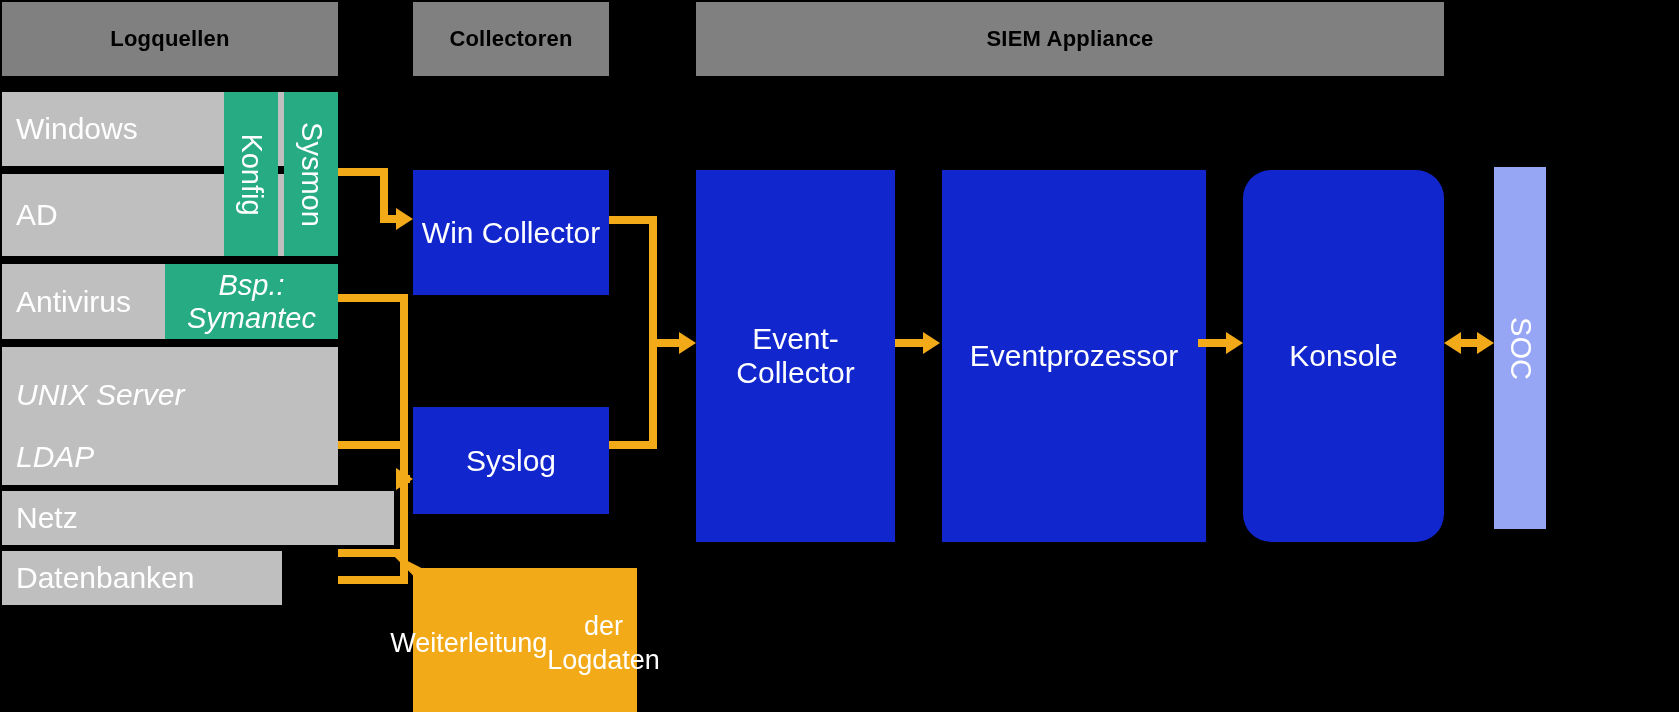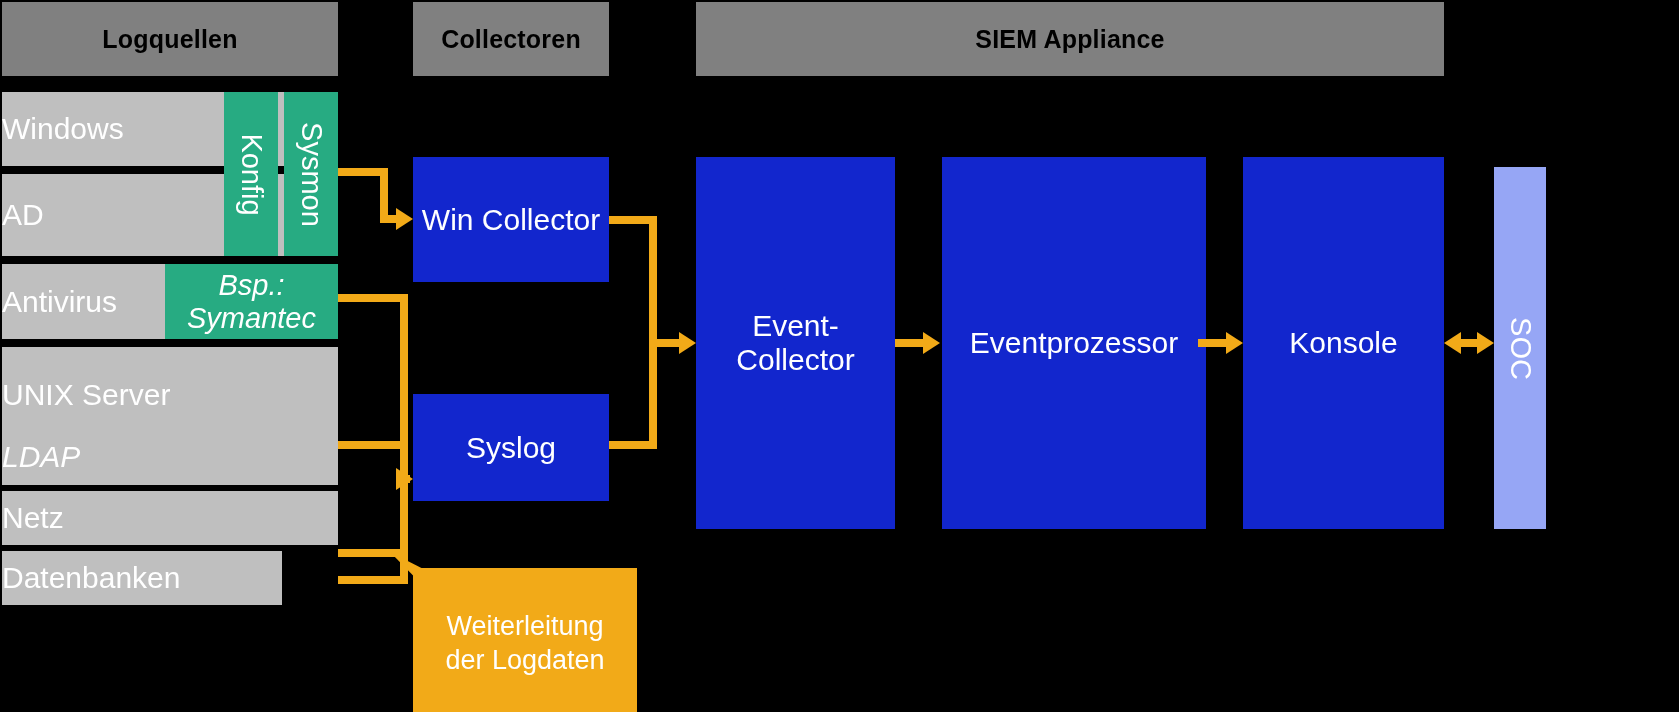--- a/index.html
+++ b/index.html
@@ -25,28 +25,29 @@
     align-items: center;
     overflow: hidden;
   }
   
   .header-banner {
     background: #808080;
     color: #000000;
     font-weight: bold;
     justify-content: center;
     text-align: center;
-    font-size: 25px;
+    font-size: 22px;
     letter-spacing: 0.2px;
   }
   
   .logsource {
     background: #bfbfbf;
     color: #ffffff;
     font-size: 30px;
+    padding-left: 14px;
     justify-content: flex-start;
   }
   
   .green {
     background: #27ab82;
     color: #ffffff;
     justify-content: center;
     text-align: center;
     font-size: 29px;
   }
@@ -68,20 +69,21 @@
   }
   
   .bluebox {
     background: #1226cd;
     color: #ffffff;
     justify-content: center;
     text-align: center;
     font-size: 30px;
     line-height: 1.12;
     flex-direction: column;
+    margin-top: 13px;
   }
   .soc-box {
     background: #96a6f5;
     color: #ffffff;
     justify-content: center;
     align-items: center;
   }
   .soc-box .vtext {
     display: block;
     white-space: nowrap;
@@ -111,21 +113,21 @@
     border-right: 17px solid #f2aa18;
   }
   
   .callout {
     position: absolute;
     background: #f2aa18;
     color: #ffffff;
     font-size: 27px;
     line-height: 1.25;
     display: flex;
-    flex-direction: column;
+    flex-direction: row;
     align-items: center;
     justify-content: center;
     text-align: center;
     box-sizing: border-box;
     padding: 8px 10px 0 10px;
   }
 </style>
 </head>
 <body>
 
@@ -148,29 +150,29 @@
   </div>
 
   <div class="box logsource" style="left:2px; top:174px; width:336px; height:82px;">
     <span>AD</span>
   </div>
 
   <div class="box logsource" style="left:2px; top:264px; width:336px; height:75px;">
     <span>Antivirus</span>
   </div>
 
-  <div class="box logsource" style="left:2px; top:347px; width:336px; height:96px;">
+  <div class="box logsource" style="left:2px; top:347px; width:336px; height:96px;font-style:italic;">
     <span>UNIX Server</span>
   </div>
 
   <div class="box logsource" style="left:2px; top:429px; width:336px; height:56px;font-style:italic;">
     <span>LDAP</span>
   </div>
 
-  <div class="box logsource" style="left:2px; top:491px; width:336px; height:54px;">
+  <div class="box logsource" style="left:2px; top:491px; width:392px; height:54px;">
     <span>Netz</span>
   </div>
 
   <div class="box logsource" style="left:2px; top:551px; width:280px; height:54px;">
     <span>Datenbanken</span>
   </div>
 
   <div class="box green green-vert" style="left:224px; top:92px; width:54px; height:164px;">
     <span class="vtext">Konfig</span>
   </div>
@@ -194,21 +196,21 @@
 
   <div class="box bluebox" style="left:696px; top:157px; width:199px; height:372px;">
     <span>Event-</span>
     <span>Collector</span>
   </div>
 
   <div class="box bluebox" style="left:942px; top:157px; width:264px; height:372px;">
     <span>Eventprozessor</span>
   </div>
 
-  <div class="box bluebox" style="left:1243px; top:157px; width:201px; height:372px;">
+  <div class="box bluebox" style="left:1243px; top:157px; width:201px; height:372px;border-radius:28px;">
     <span>Konsole</span>
   </div>
 
   <div class="box soc-box" style="left:1494px; top:167px; width:52px; height:362px;">
     <span class="vtext">SOC</span>
   </div>
 
   <div class="conn" style="left:338px; top:168px; width:50px; height:8px;"></div>
   <div class="conn" style="left:380px; top:168px; width:8px; height:54px;"></div>
   <div class="conn" style="left:380px; top:215px; width:24px; height:8px;"></div>

